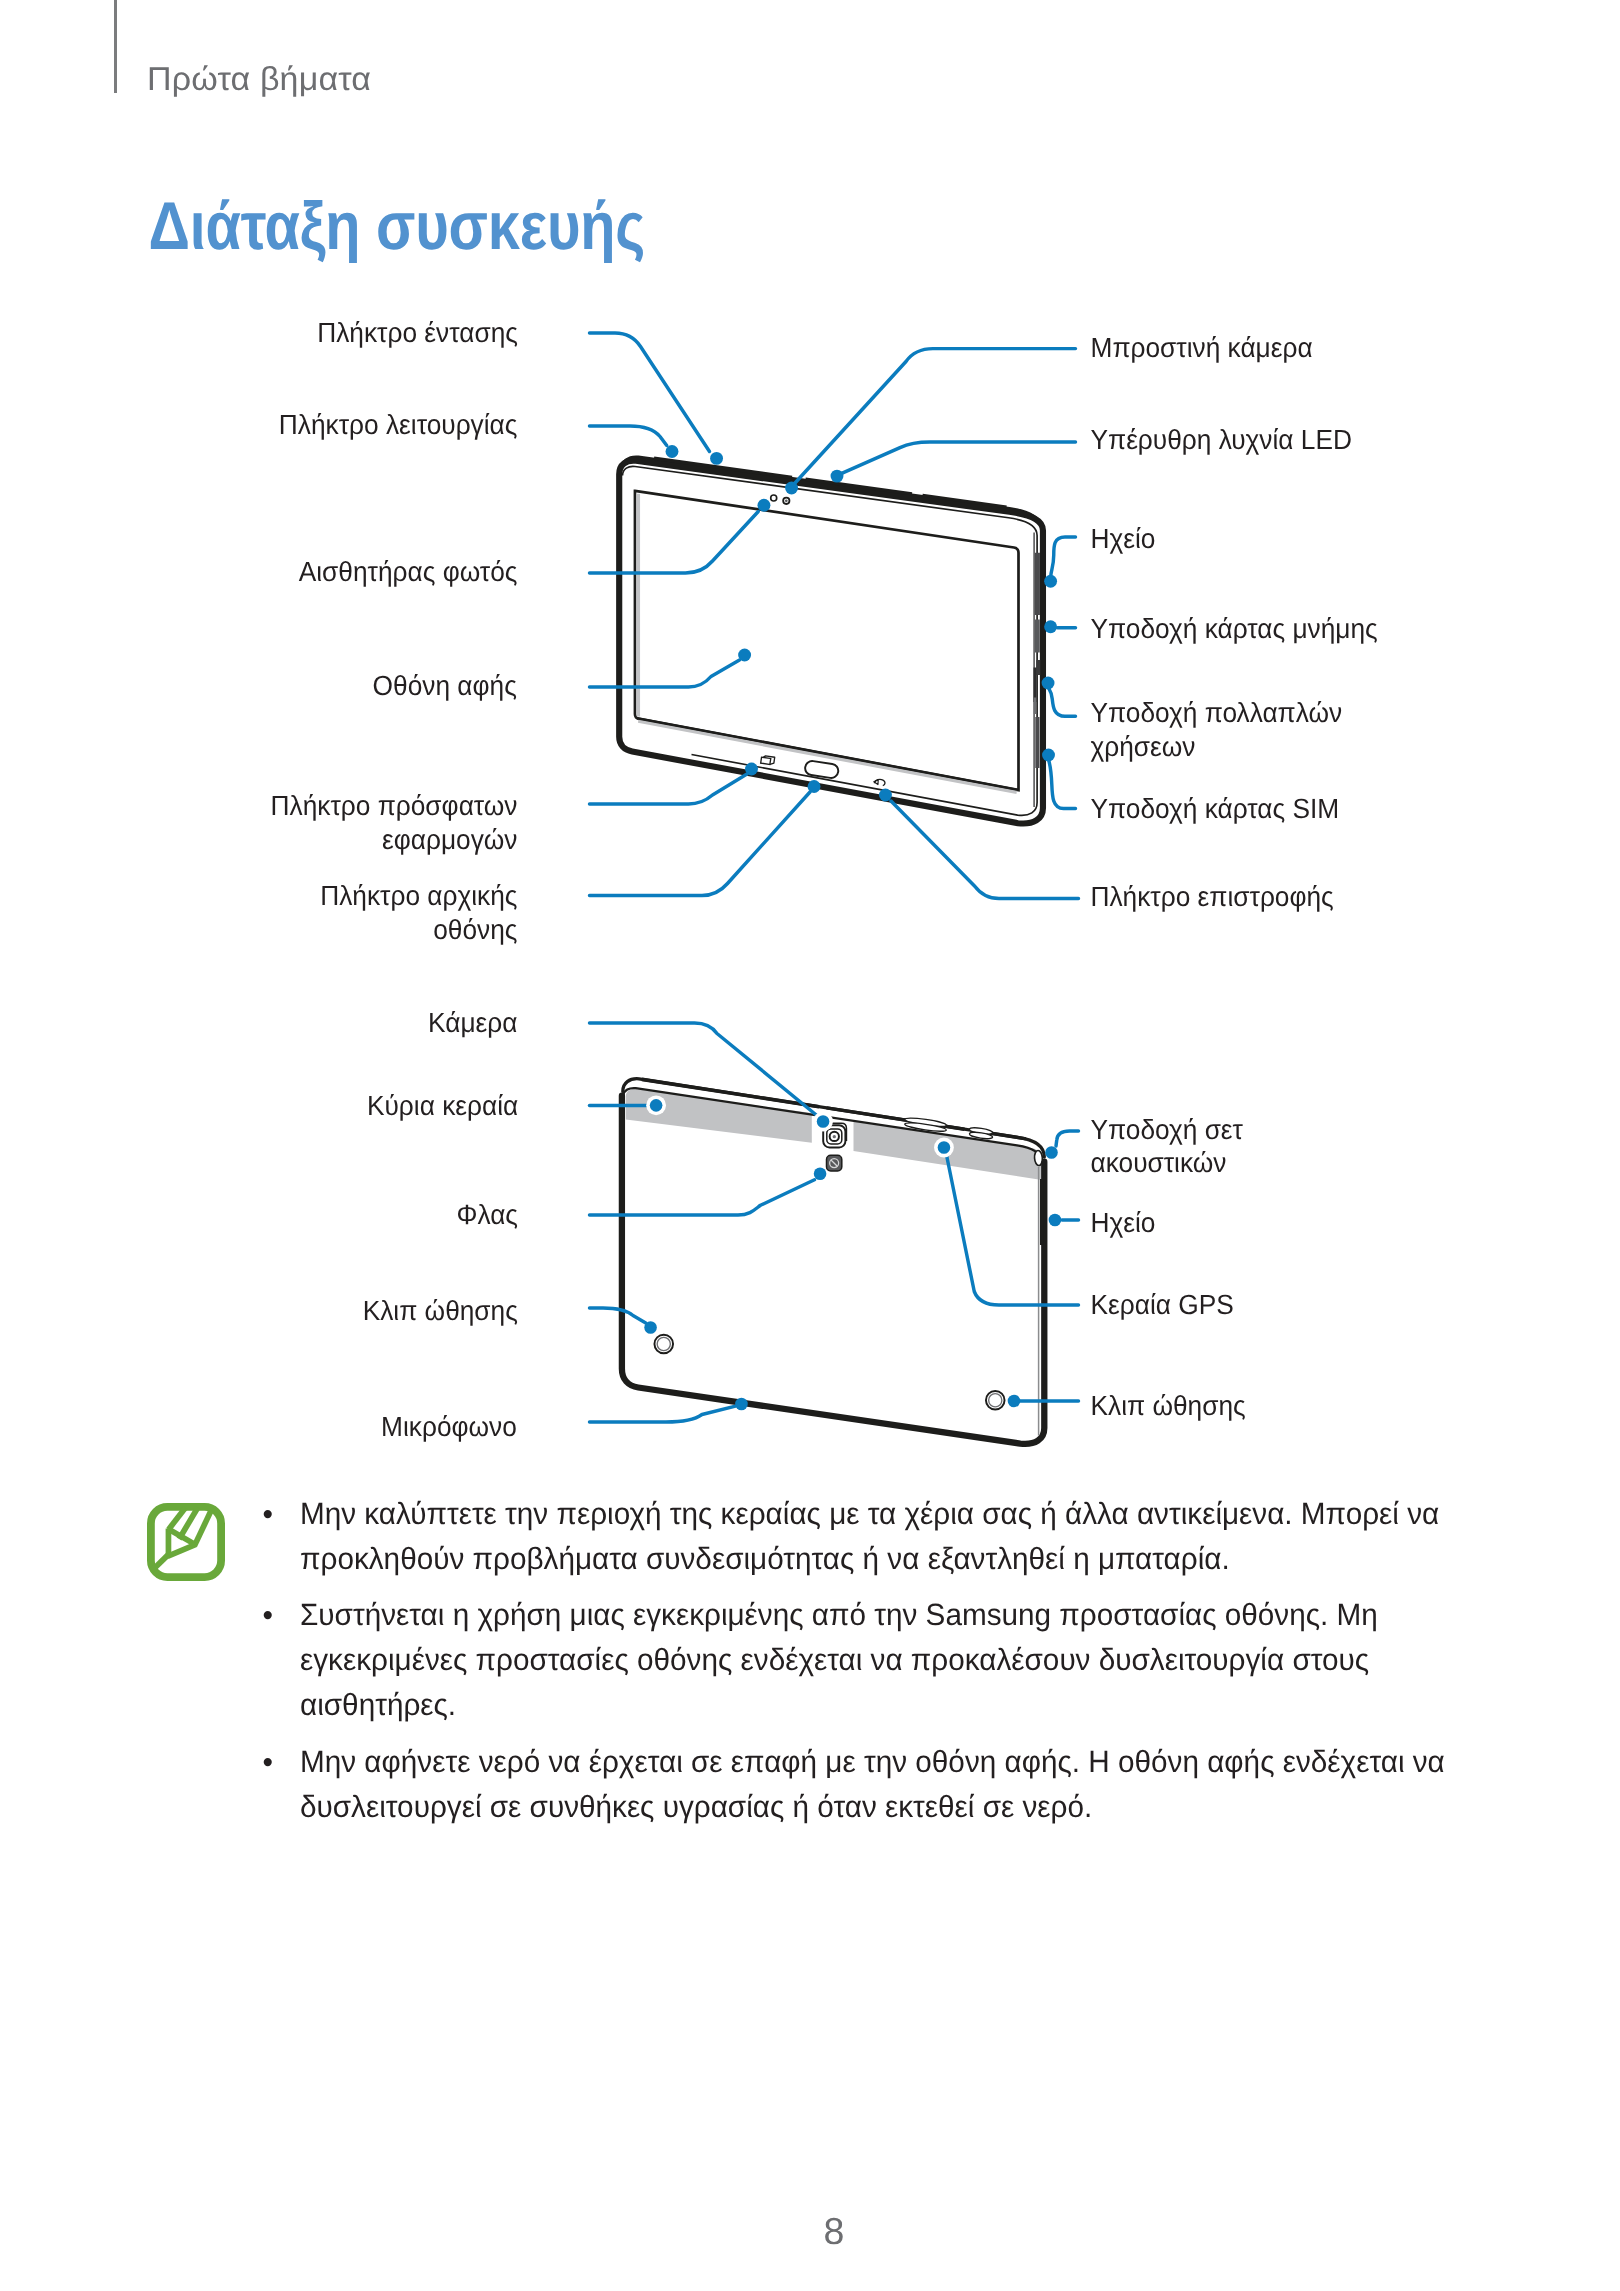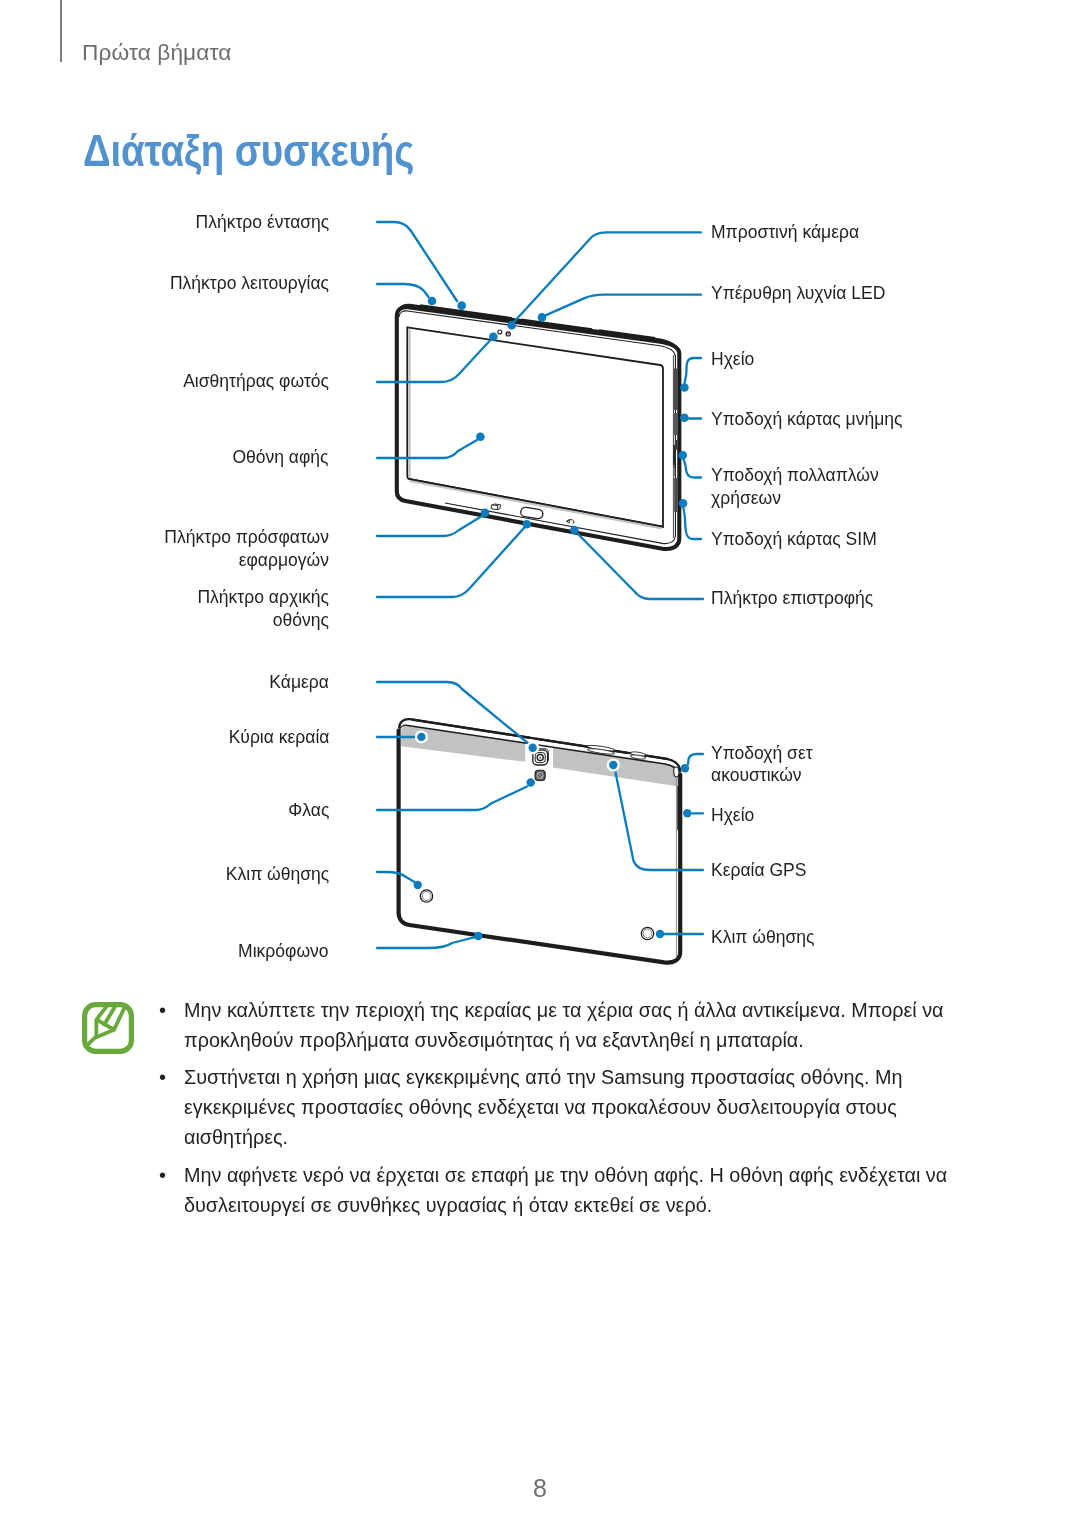--- a/index.html
+++ b/index.html
@@ -1,18 +1,18 @@
 <!DOCTYPE html>
 <html><head>
 <meta charset="utf-8">
 <style>
   html,body{margin:0;padding:0;background:#fff;}
   body{width:1080px;height:1527px;font-family:"Liberation Sans",sans-serif;overflow:hidden;position:relative;
        -webkit-font-smoothing:antialiased;}
-  .page{position:absolute;left:0;top:0;width:1041px;height:1527px;}
+  .page{position:absolute;left:16px;top:0;width:1041px;height:1527px;}
   .rule{position:absolute;left:60px;top:-2px;width:1.9px;height:64px;background:#7b7c7e;}
   .crumb{position:absolute;left:81.5px;top:40px;font-size:22px;color:#6d6e71;letter-spacing:.1px;transform:scaleX(1.03);transform-origin:0 0;}
   .title{position:absolute;left:83px;top:125px;font-size:45px;font-weight:bold;color:#5292cf;letter-spacing:-.2px;transform:scaleX(.855);transform-origin:0 0;}
   .pagenum{position:absolute;left:0;top:1476px;width:1080px;text-align:center;font-size:25px;color:#6d6e71;line-height:25px;}
   .diagram{position:absolute;left:0;top:0;width:1080px;height:1527px;}
   .lbl{position:absolute;font-size:18.5px;color:#231f20;line-height:22.6px;white-space:nowrap;transform:scaleX(.947);}
   .lbl.r{text-align:right;transform-origin:100% 0;}
   .lbl:not(.r){transform-origin:0 0;}
   .noteblock{position:absolute;left:80px;top:994.5px;width:900px;}
   .noteicon{position:absolute;left:2px;top:7px;width:52px;height:52px;}

